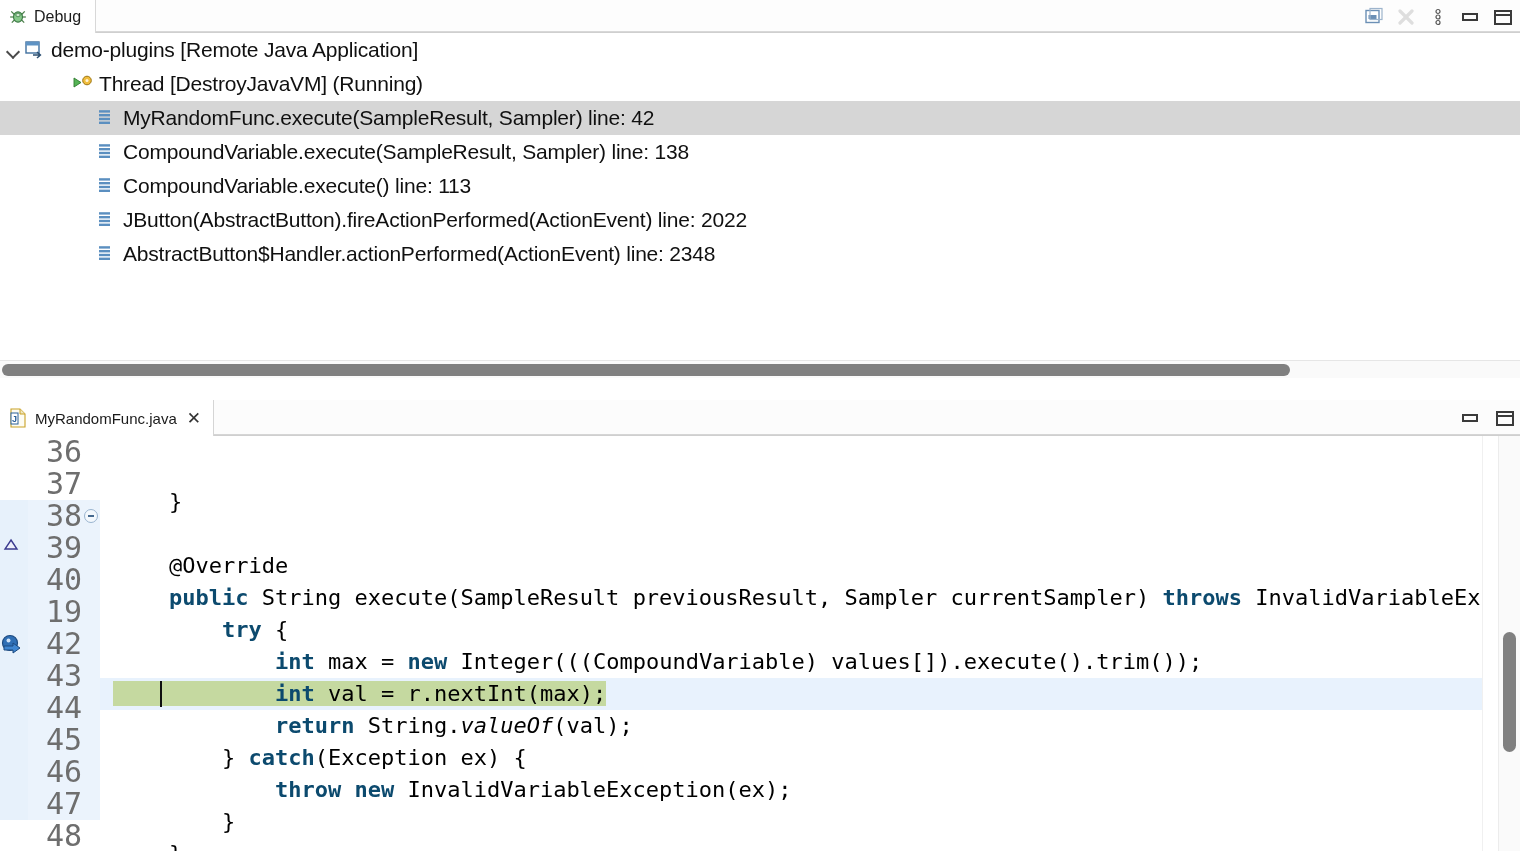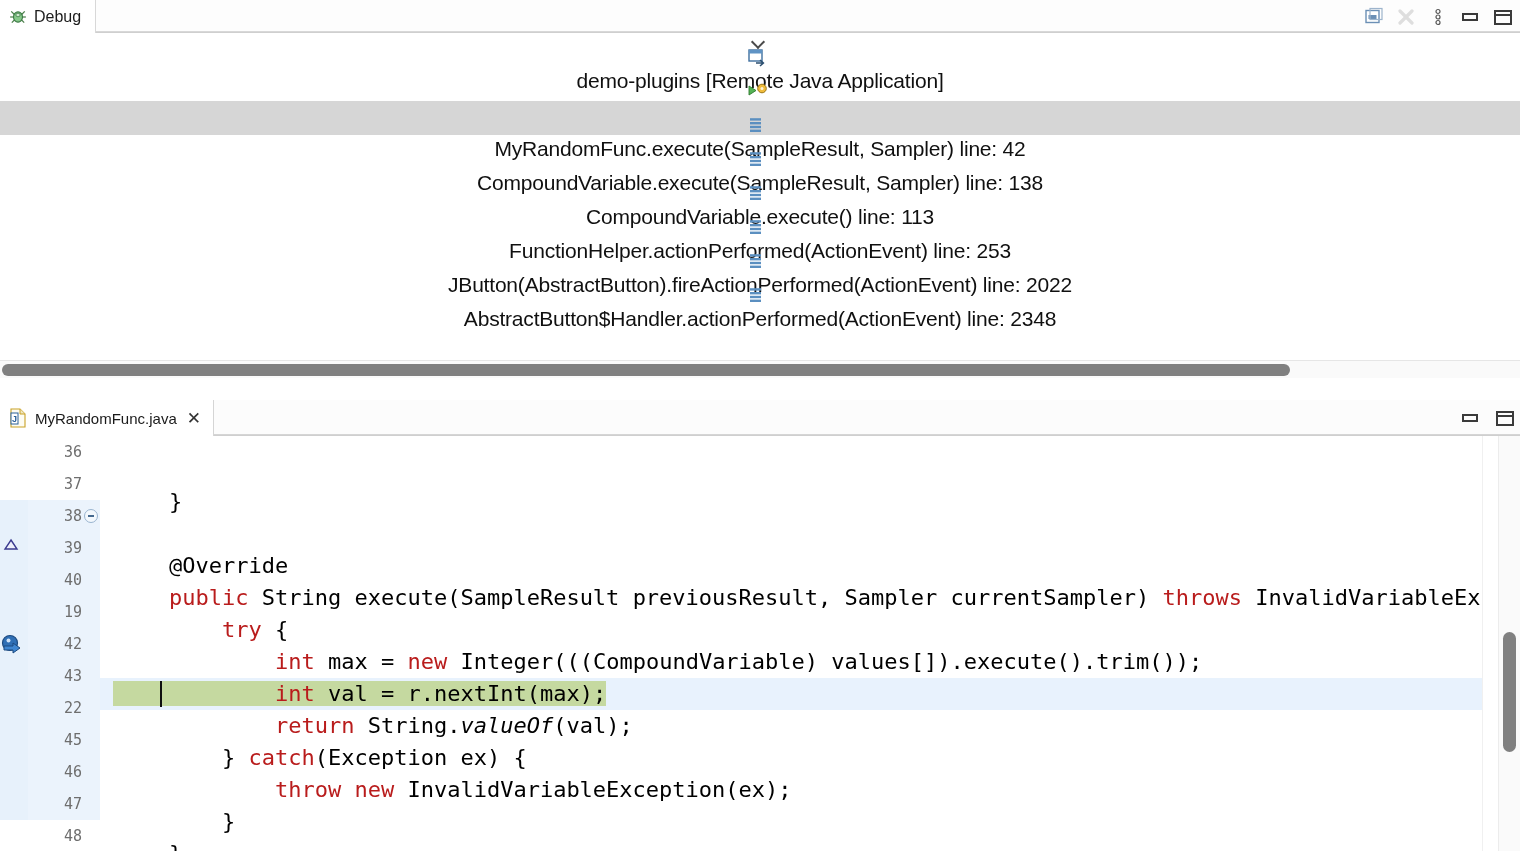--- a/index.html
+++ b/index.html
@@ -42,21 +42,20 @@
   
   .tree {
     position: absolute; left:0; top:33px; right:0; height: 345px;
     overflow: hidden; background:#fff;
   }
   .trow {
     position: relative; height: 34px; display:flex; align-items:center;
     font-size: 21px; color:#101010; white-space: nowrap;
     font-family: "Liberation Sans", sans-serif;
     letter-spacing: -0.2px;
-    flex-direction: column;
   }
   .trow.sel { background: #d6d6d6; align-items: center; }
   .twist {
     width: 14px; height: 14px; margin-right: 4px; flex:0 0 auto;
     position: relative;
   }
   .twist.open::before {
     content:""; position:absolute; left:2px; top:4px;
     width:8px; height:8px;
     border-right: 2px solid #4a4a4a; border-bottom: 2px solid #4a4a4a;
@@ -97,21 +96,21 @@
   .code-wrap { position:relative; height:415px; overflow:hidden; background:#fff; display:flex; }
   .ruler {
     position:relative; width:28px; flex:0 0 auto; background:#fff;
   }
   .ruler-band {
     position:absolute; left:0; width:28px;
     background:#d8e8f8; opacity:.62;
   }
   .gutter {
     position:relative; width:72px; flex:0 0 auto; background:#fff;
-    font-family: "DejaVu Sans Mono", monospace; font-size:15px; color:#6e6e6e;
+    font-family: "DejaVu Sans Mono", monospace; font-size:30px; color:#6e6e6e;
   }
   .gutter-band { position:absolute; left:0; width:72px; background:#dbe9f9; opacity:.55; }
   .gnum {
     position:relative; height:32px; line-height:32px; text-align:right;
     padding-right:18px; z-index:2;
   }
   .fold {
     position:absolute; right:2px; top:9px; width:14px; height:14px;
     border-radius:50%; border:1px solid #9ab4cf; background:#f3f8fd;
   }
@@ -125,21 +124,21 @@
   }
   .cline { position:relative; height:32px; line-height:32px; padding-left:16px; }
   .cline.current { background:#e8f2fd; }
   .exec-hl {
     background:#c5d9a0;
     box-shadow: -3px 0 0 0 #c5d9a0;
   }
   .caret {
     position:absolute; left:60px; top:3px; width:2px; height:26px; background:#101010;
   }
-  .kw { color:#b91c1c; font-weight:normal; }
+  .kw { color:#0c4a6e; font-weight:bold; }
   .field { color:#000000; }
   .local { color:#000000; }
   .ital { font-style: italic; }
 
   
   .vscroll {
     position:absolute; right:0; top:0; width:22px; height:415px;
     background:#fafafa; border-left:1px solid #ececec;
   }
   .vscroll-thumb {
@@ -217,20 +216,21 @@
             <span class="tlabel">demo-plugins [Remote Java Application]</span>
           </div>
           <div class="trow">
             <span style="width: 54px; flex: 0 0 auto;"></span>
             <span class="twist"></span>
             <svg viewBox="0 0 22 22" class="ticon">
               <path d="M2 5 L9 9.5 L2 14 Z" fill="#55b355" stroke="#2f7a2f" stroke-width="0.9"></path>
               <circle cx="15" cy="7.5" r="4.3" fill="#f0bc3c" stroke="#9d7612" stroke-width="1"></circle>
               <circle cx="15" cy="7.5" r="1.5" fill="#fff4d6"></circle>
             </svg>
+            <span class="tlabel">Thread [DestroyJavaVM] (Running)</span>
           </div>
           <div class="trow sel">
             <span style="width: 78px; flex: 0 0 auto;"></span>
             <span class="twist"></span>
             <svg viewBox="0 0 22 22" class="ticon">
               <rect x="3" y="3.2" width="11" height="2.4" fill="#5b8fc0"></rect>
               <rect x="3" y="7" width="11" height="2.4" fill="#5b8fc0"></rect>
               <rect x="3" y="10.8" width="11" height="2.4" fill="#5b8fc0"></rect>
               <rect x="3" y="14.6" width="11" height="2.4" fill="#5b8fc0"></rect>
             </svg>
@@ -250,31 +250,20 @@
           <div class="trow">
             <span style="width: 78px; flex: 0 0 auto;"></span>
             <span class="twist"></span>
             <svg viewBox="0 0 22 22" class="ticon">
               <rect x="3" y="3.2" width="11" height="2.4" fill="#5b8fc0"></rect>
               <rect x="3" y="7" width="11" height="2.4" fill="#5b8fc0"></rect>
               <rect x="3" y="10.8" width="11" height="2.4" fill="#5b8fc0"></rect>
               <rect x="3" y="14.6" width="11" height="2.4" fill="#5b8fc0"></rect>
             </svg>
             <span class="tlabel">CompoundVariable.execute() line: 113</span>
-          </div>
-          <div class="trow">
-            <span style="width: 78px; flex: 0 0 auto;"></span>
-            <span class="twist"></span>
-            <svg viewBox="0 0 22 22" class="ticon">
-              <rect x="3" y="3.2" width="11" height="2.4" fill="#5b8fc0"></rect>
-              <rect x="3" y="7" width="11" height="2.4" fill="#5b8fc0"></rect>
-              <rect x="3" y="10.8" width="11" height="2.4" fill="#5b8fc0"></rect>
-              <rect x="3" y="14.6" width="11" height="2.4" fill="#5b8fc0"></rect>
-            </svg>
-            <span class="tlabel">FunctionHelper.actionPerformed(ActionEvent) line: 253</span>
           </div>
           <div class="trow">
             <span style="width: 78px; flex: 0 0 auto;"></span>
             <span class="twist"></span>
             <svg viewBox="0 0 22 22" class="ticon">
               <rect x="3" y="3.2" width="11" height="2.4" fill="#5b8fc0"></rect>
               <rect x="3" y="7" width="11" height="2.4" fill="#5b8fc0"></rect>
               <rect x="3" y="10.8" width="11" height="2.4" fill="#5b8fc0"></rect>
               <rect x="3" y="14.6" width="11" height="2.4" fill="#5b8fc0"></rect>
             </svg>
@@ -339,21 +328,21 @@
         <div class="gutter-band" id="gutter-band" style="top: 64px; height: 320px;"></div>
         <div id="gutter-nums">
             <div class="gnum">36</div>
             <div class="gnum">37</div>
             <div class="gnum">38<span class="fold"></span></div>
             <div class="gnum">39</div>
             <div class="gnum">40</div>
             <div class="gnum">19</div>
             <div class="gnum">42</div>
             <div class="gnum">43</div>
-            <div class="gnum">22</div>
+            <div class="gnum">44</div>
             <div class="gnum">45</div>
             <div class="gnum">46</div>
             <div class="gnum">47</div>
             <div class="gnum">48</div>
           </div>
       </div>
 
       <div class="code">
         <div id="code-lines"><div class="cline"><span>    </span><span>}</span></div><div class="cline"></div><div class="cline"><span>    </span><span>@</span><span>Override</span></div><div class="cline"><span>    </span><span class="kw">public</span><span> </span><span>String</span><span> </span><span>execute</span><span>(</span><span>SampleResult</span><span> </span><span class="local">previousResult</span><span>,</span><span> </span><span>Sampler</span><span> </span><span class="local">currentSampler</span><span>)</span><span> </span><span class="kw">throws</span><span> </span><span>InvalidVariableExc</span></div><div class="cline"><span>        </span><span class="kw">try</span><span> </span><span>{</span></div><div class="cline"><span>            </span><span class="kw">int</span><span> </span><span class="local">max</span><span> </span><span>=</span><span> </span><span class="kw">new</span><span> </span><span>Integer</span><span>(((</span><span>CompoundVariable</span><span>)</span><span> </span><span class="field">values</span><span>[</span><span>]).</span><span>execute</span><span>().</span><span>trim</span><span>());</span></div><div class="cline current"><span class="caret"></span><span class="exec-hl"><span>            </span><span class="kw">int</span><span> </span><span class="local">val</span><span> </span><span>=</span><span> </span><span class="field">r</span><span>.</span><span>nextInt</span><span>(</span><span class="local">max</span><span>);</span></span></div><div class="cline"><span>            </span><span class="kw">return</span><span> </span><span>String</span><span>.</span><span class="ital">valueOf</span><span>(</span><span class="local">val</span><span>);</span></div><div class="cline"><span>        </span><span>}</span><span> </span><span class="kw">catch</span><span>(</span><span>Exception</span><span> </span><span class="local">ex</span><span>)</span><span> </span><span>{</span></div><div class="cline"><span>            </span><span class="kw">throw</span><span> </span><span class="kw">new</span><span> </span><span>InvalidVariableException</span><span>(</span><span class="local">ex</span><span>);</span></div><div class="cline"><span>        </span><span>}</span></div><div class="cline"><span>    </span><span>}</span></div></div>
       </div>

